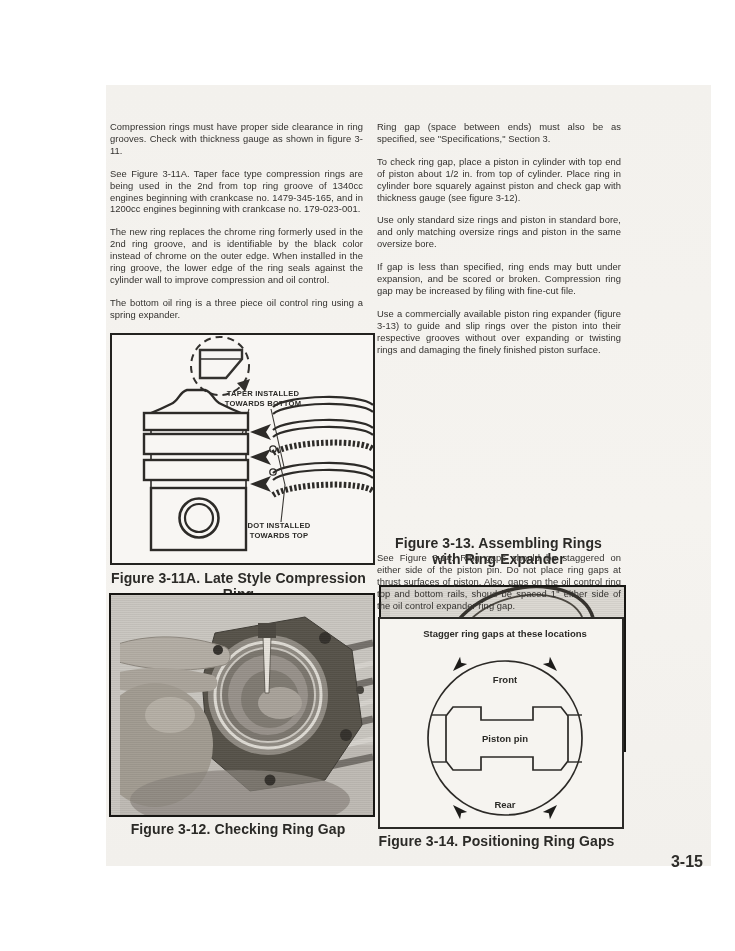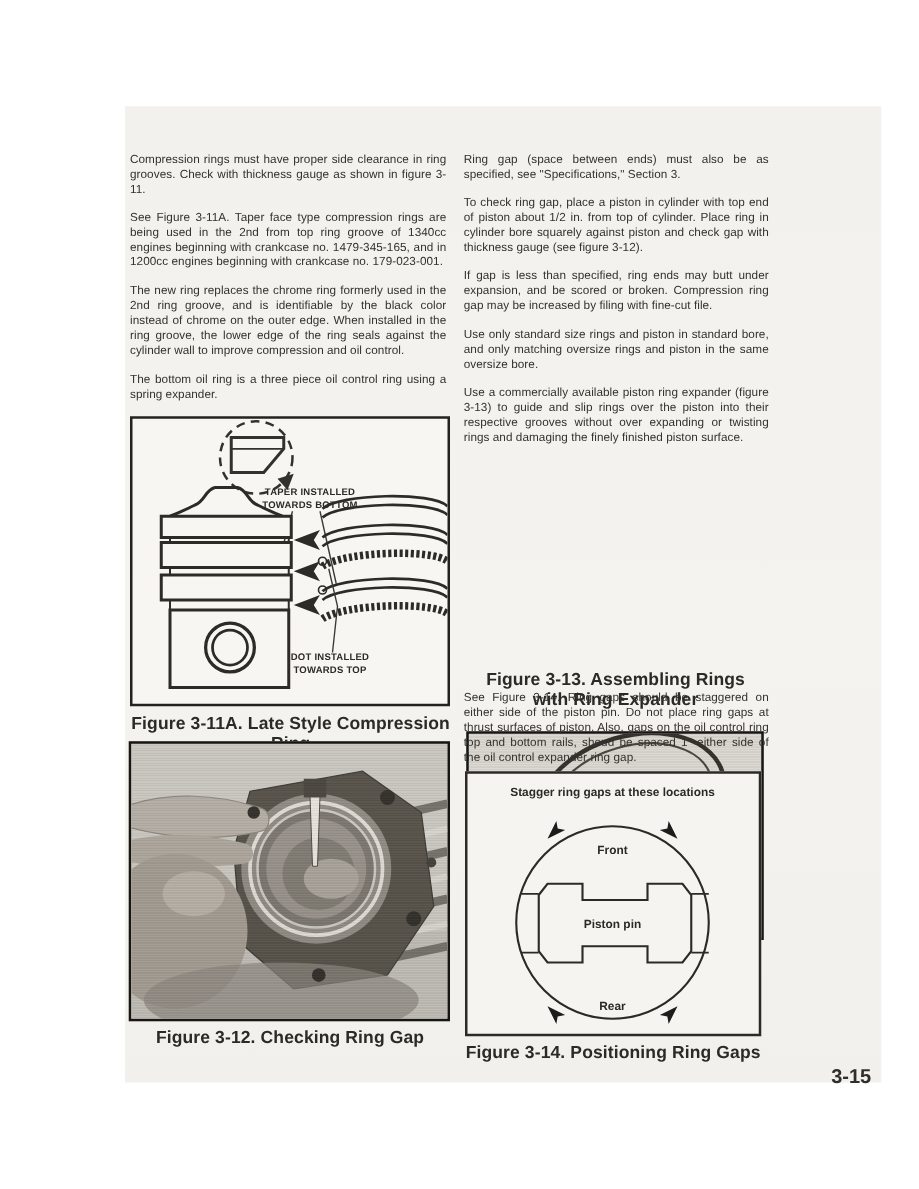--- a/index.html
+++ b/index.html
@@ -1,31 +1,31 @@
 <!DOCTYPE html>
 <html><head>
 <meta charset="utf-8">
 <style>
   html,body{margin:0;padding:0;}
   body{
     width:735px;height:951px;position:relative;background:#ffffff;
     font-family:"Liberation Sans",sans-serif;overflow:hidden;
   }
   .scan-page{
-    position:absolute;left:100px;top:85px;width:605px;height:781px;
+    position:absolute;left:106px;top:85px;width:605px;height:781px;
     background:linear-gradient(180deg,#f3f1ed 0%,#f5f3ef 55%,#f2f0ec 100%);
   }
   .col{position:absolute;top:36px;}
   .col-left{left:4px;width:253px;}
   .col-right{left:271px;width:244px;}
   p.body-text{
     margin:0 0 11px 0;font-size:9.4px;line-height:11.9px;text-align:justify;
     color:#33312e;letter-spacing:0.05px;
   }
-  .fig-box{position:absolute;box-sizing:content-box;}
+  .fig-box{position:absolute;box-sizing:content-box;padding-left:9px;}
   .fig-caption{
     position:absolute;font-size:14px;font-weight:bold;color:#2b2a27;
     text-align:center;letter-spacing:0.1px;
   }
   .photo-frame{border:2.5px solid #171613;background:#c9c6c0;overflow:hidden;position:relative;}
   .photo-frame::after{
     content:"";position:absolute;inset:0;pointer-events:none;
     background:repeating-linear-gradient(0deg,rgba(40,36,30,0.05) 0 1px,rgba(255,255,255,0.03) 1px 2px);
   }
   .line-frame{border:2.5px solid #23221f;background:#f8f6f3;}
@@ -149,22 +149,22 @@
         <circle cx="98" cy="55" r="5"></circle>
         <circle cx="240" cy="95" r="4" fill="#44413b"></circle>
       </g>
     </svg>
   </div>
   <div class="fig-caption" style="left:3px;top:736px;width:258px;">Figure 3-12.  Checking Ring Gap</div>
 
   <div class="col col-right">
     <p class="body-text">Ring gap (space between ends) must also be as specified, see "Specifications," Section 3.</p>
     <p class="body-text">To check ring gap, place a piston in cylinder with top end of piston about 1/2 in. from top of cylinder. Place ring in cylinder bore squarely against piston and check gap with thickness gauge (see figure 3-12).</p>
+    <p class="body-text">Use only standard size rings and piston in standard bore, and only matching oversize rings and piston in the same oversize bore.</p>
     <p class="body-text">If gap is less than specified, ring ends may butt under expansion, and be scored or broken. Compression ring gap may be increased by filing with fine-cut file.</p>
-    <p class="body-text">Use only standard size rings and piston in standard bore, and only matching oversize rings and piston in the same oversize bore.</p>
     <p class="body-text">Use a commercially available piston ring expander (figure 3-13) to guide and slip rings over the piston into their respective grooves without over expanding or twisting rings and damaging the finely finished piston surface.</p>
   </div>
 
   <div class="fig-box photo-frame" style="left:273px;top:276px;width:234px;height:163px;background:#d0cdc7;">
     <svg width="234" height="163" viewBox="0 0 234 163">
       <rect width="234" height="163" fill="#d0cdc7"></rect>
       <rect width="234" height="40" fill="#dbd8d2"></rect>
 
       <g>
         <rect x="0" y="55" width="55" height="70" fill="#a49e95"></rect>

